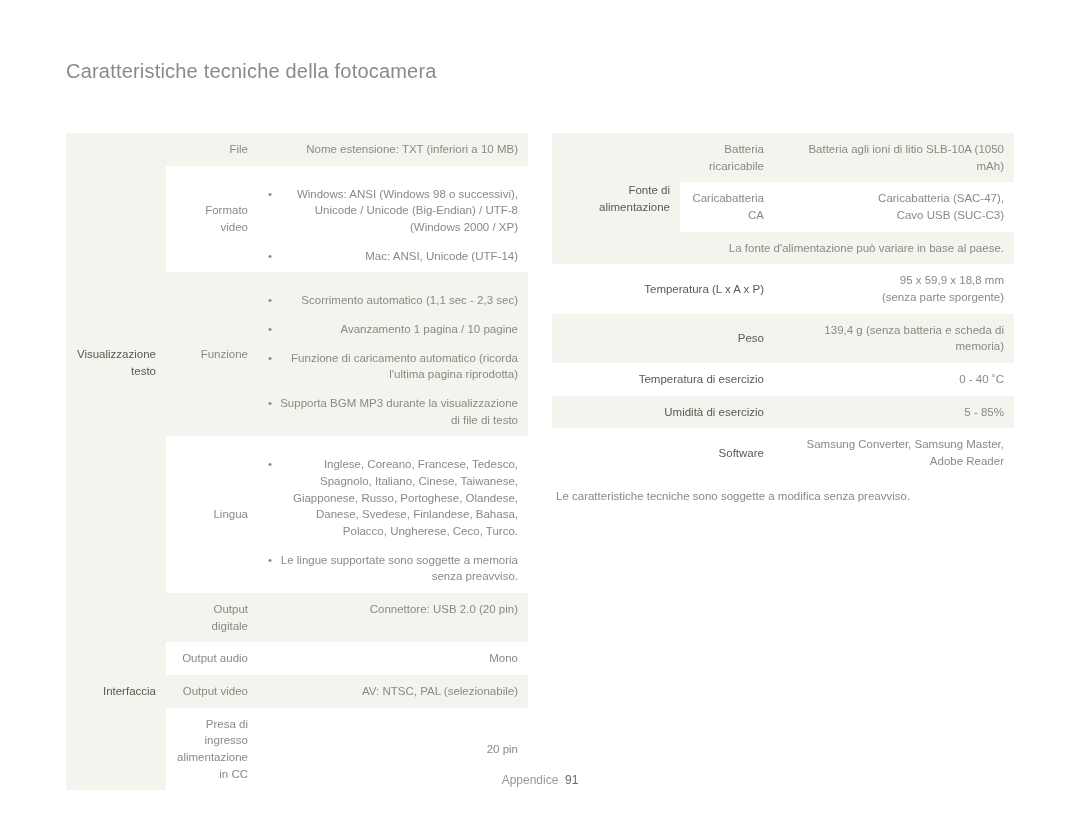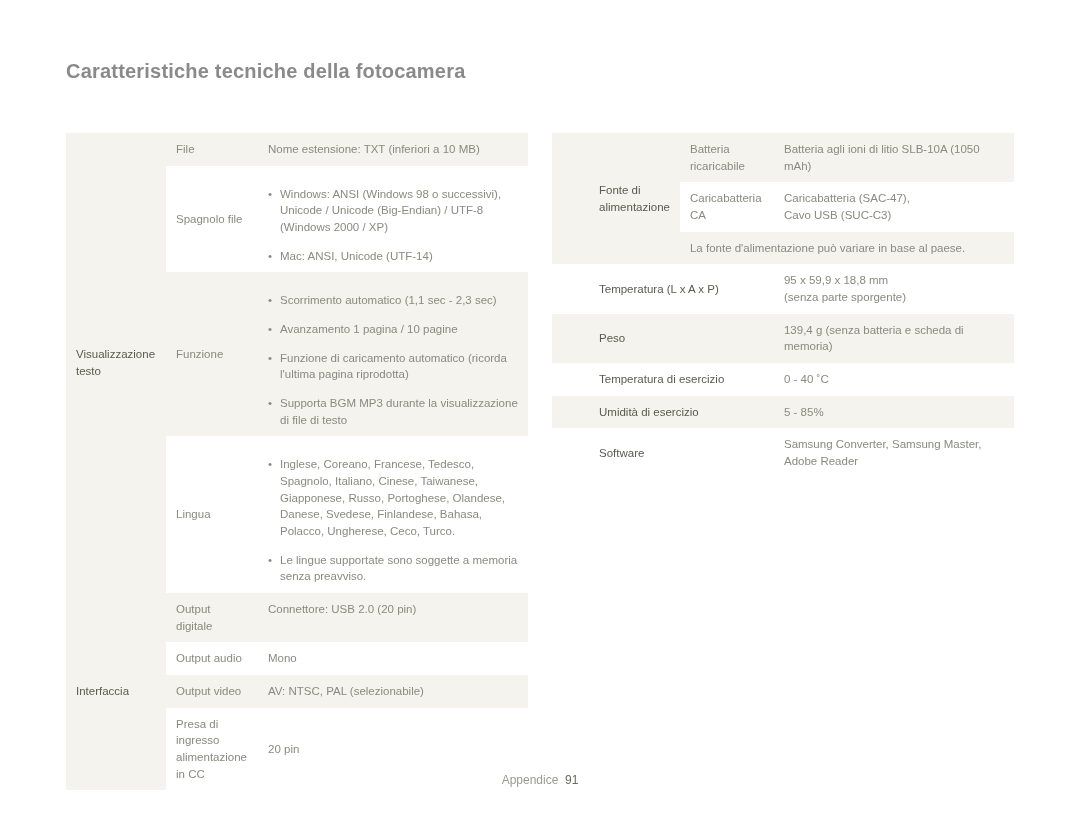--- a/index.html
+++ b/index.html
@@ -9,21 +9,21 @@
     background: #ffffff;
     font-family: "Helvetica Neue", Arial, sans-serif;
     font-size: 12px;
     color: #5a5a5a;
     position: relative;
     padding: 60px 66px 0 66px;
     font-weight: 300;
   }
   .page-title {
     font-size: 20px;
-    font-weight: 700;
+    font-weight: 400;
     color: #8a8a8a;
     margin-bottom: 50px;
     letter-spacing: 0.2px;
   }
   .columns {
     display: flex;
     gap: 24px;
   }
   .col {
     flex: 1;
@@ -31,20 +31,21 @@
   table {
     border-collapse: collapse;
     width: 100%;
     font-size: 11.5px;
     line-height: 1.45;
   }
   td {
     vertical-align: top;
     padding: 8px 10px;
     color: #6a6a5f;
+    text-align: right;
   }
   td.hdr {
     color: #5a5a50;
     font-weight: 400;
   }
   td.sub {
     color: #8a8a80;
   }
   td.val {
     color: #8a8a80;
@@ -99,21 +100,21 @@
         </colgroup>
 
       <tbody>
           <tr class="tan">
         <td class="hdr" rowspan="4" style="vertical-align:middle">Visualizzazione testo</td>
         <td class="sub">File</td>
         <td class="val">Nome estensione: TXT (inferiori a 10 MB)</td>
       </tr>
 
       <tr class="white">
-        <td class="sub" style="vertical-align:middle">Spagnolo file</td>
+        <td class="sub" style="vertical-align:middle">Formato video</td>
         <td class="val">
           <ul>
             <li>Windows: ANSI (Windows 98 o successivi), Unicode / Unicode (Big-Endian) / UTF-8 (Windows 2000 / XP)</li>
             <li>Mac: ANSI, Unicode (UTF-14)</li>
           </ul>
         </td>
       </tr>
 
       <tr class="tan">
         <td class="sub" style="vertical-align:middle">Funzione</td>
@@ -197,20 +198,21 @@
       <tr class="tan">
         <td class="hdr" colspan="2">Umidità di esercizio</td>
         <td class="val">5 - 85%</td>
       </tr>
       <tr class="white">
         <td class="hdr" colspan="2" style="vertical-align:middle">Software</td>
         <td class="val">Samsung Converter, Samsung Master, Adobe Reader</td>
       </tr>
     </tbody>
       </table>
+    <div class="footnote">Le caratteristiche tecniche sono soggette a modifica senza preavviso.</div>
   </div>
 
 </div>
 
 <div class="footer">
   <span>Appendice</span>&nbsp;
   <span class="pg">91</span>
 </div>
 
 </body></html>

